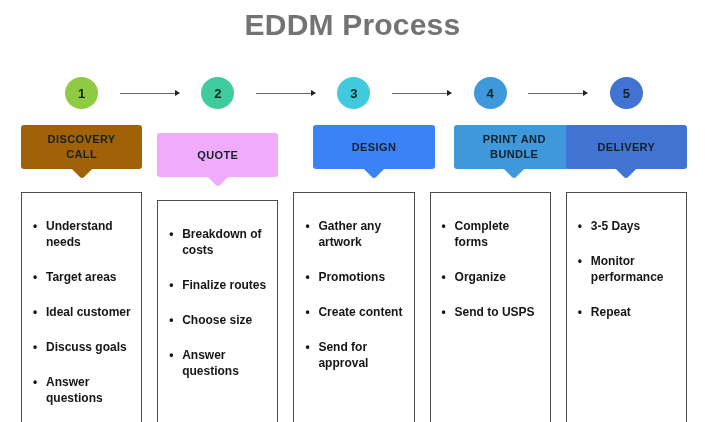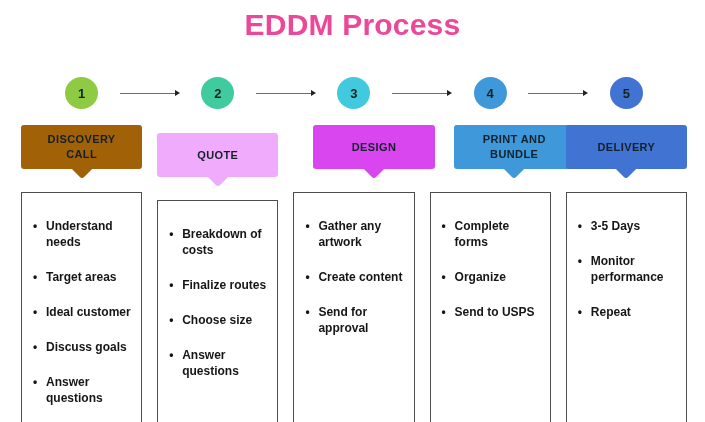--- a/index.html
+++ b/index.html
@@ -12,21 +12,21 @@
     font-family: "Liberation Sans", sans-serif;
     color: #111111;
     overflow: hidden;
   }
   .title {
     padding-top: 8px;
     text-align: center;
     font-size: 30px;
     font-weight: bold;
     letter-spacing: 0.2px;
-    color: #ec4899;
+    color: #737373;
   }
   .grid {
     position: absolute;
     top: 77px;
     left: 21px;
     width: 666px;
     display: grid;
     grid-template-columns: repeat(5, 1fr);
     column-gap: 15px;
   }
@@ -173,27 +173,28 @@
           <li>Breakdown of costs</li>
           <li>Finalize routes</li>
           <li>Choose size</li>
           <li>Answer questions</li>
         </ul>
       </div>
     </div>
 
     <div class="col">
       <div class="circle" style="background-color: rgb(65, 201, 222);">3</div>
-      <div class="header" style="background-color: #d946ef; margin-left: 40px;">
+      <div class="header" style="background-color: #3b82f6; margin-left: 40px;">
         <span class="header-label">DESIGN</span>
         <span class="tail"></span>
       </div>
       <div class="listbox">
         <ul>
           <li>Gather any artwork</li>
+          <li>Promotions</li>
           <li>Create content</li>
           <li>Send for approval</li>
         </ul>
       </div>
     </div>
 
     <div class="col">
       <div class="circle" style="background-color: rgb(63, 152, 217);">4</div>
       <div class="header" style="background-color: rgb(63, 152, 217); margin-left: 48px;">
         <span class="header-label">PRINT AND BUNDLE</span>

